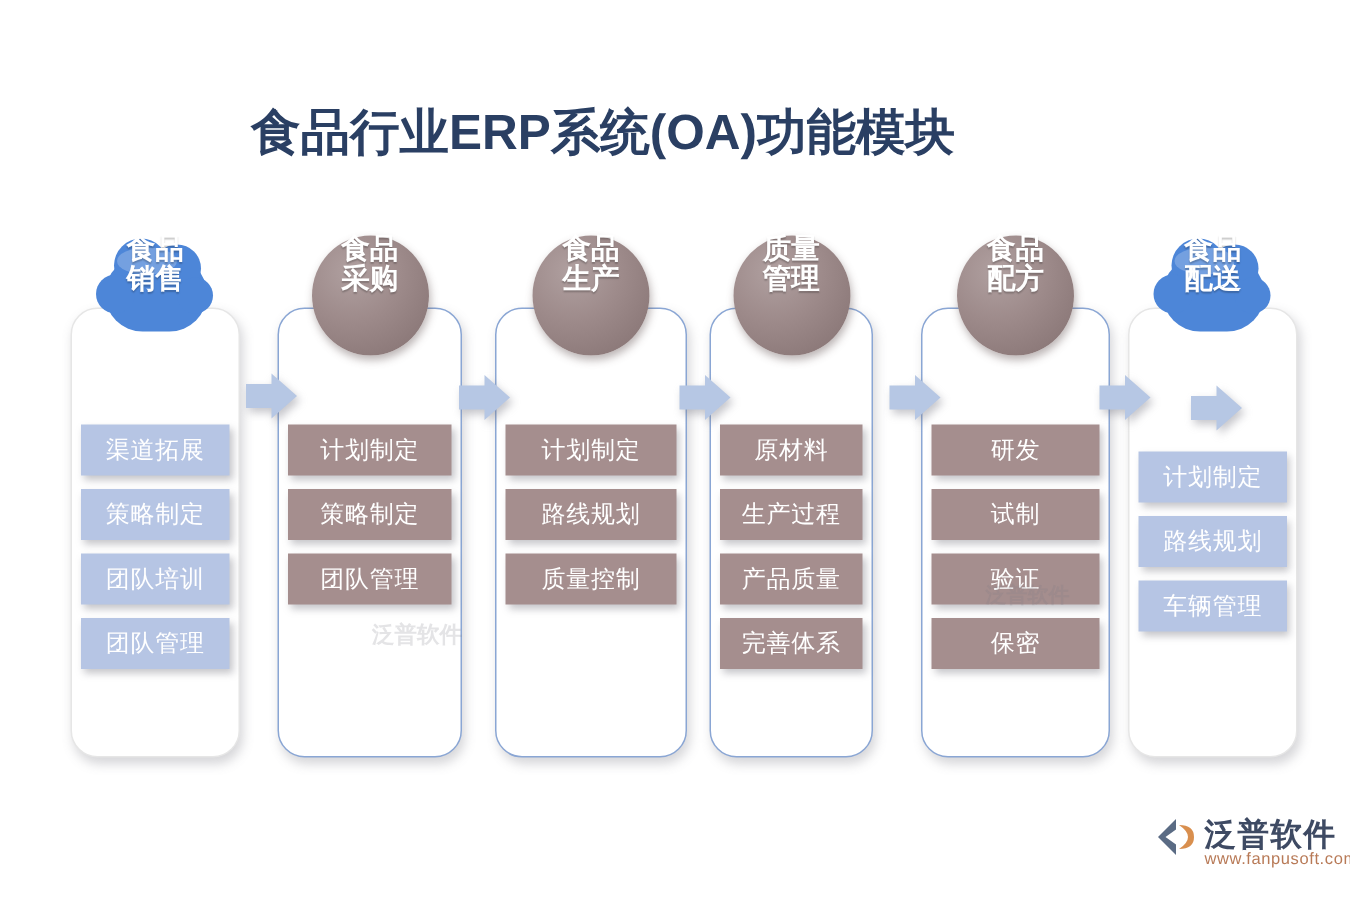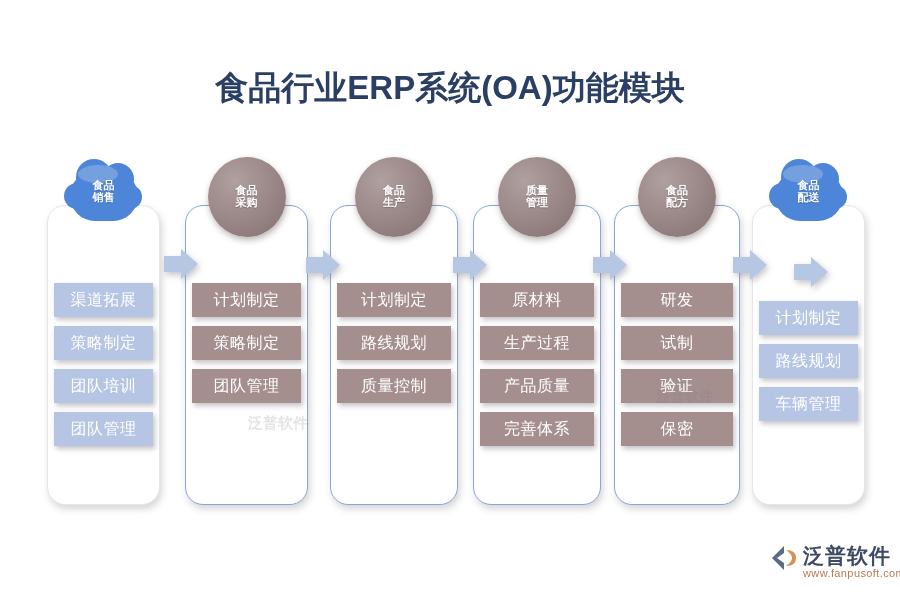--- a/index.html
+++ b/index.html
@@ -13,41 +13,40 @@
   #stage{position:absolute;left:0;top:0;width:900px;height:600px;}
 
   
   .title{
     position:absolute;left:0;top:66px;width:804px;
     text-align:center;
     font-size:33px;font-weight:bold;
     color:#2a3f63;
     letter-spacing:0px;
     white-space:nowrap;
-    margin-left:48px;
   }
 
   
   .col{position:absolute;top:205px;width:120px;height:300px;}
   .card{
     position:absolute;left:0;top:0;width:100%;height:100%;
     border-radius:18px;
     background:#ffffff;
     box-sizing:border-box;
     box-shadow:2px 4px 7px rgba(120,120,130,.30);
   }
   .card.blue{border:1.6px solid #8aa6d4;}
   .card.plain{border:1.4px solid #e6e6e6;}
 
   
   .bub{
     position:absolute;left:50%;transform:translateX(-50%);
     top:-48px;width:74px;height:74px;
-    display:flex;align-items:center;justify-content:center;
-    color:#ffffff;font-size:11px;font-weight:bold;line-height:1.05;
+    display:flex;justify-content:center;
+    color:#ffffff;font-size:19px;font-weight:bold;line-height:1.05;
     text-align:center;
     z-index:6;
     text-shadow:0 1px 1px rgba(0,0,0,.22);
   }
   .bub .btxt{position:relative;z-index:3;}
 
   
   .bub.brown{
     width:78px;height:80px;
     border-radius:50%;
@@ -172,21 +171,21 @@
             <div>食品</div>
             <div>生产</div>
           </div>
         </div>
         <div class="items">
           <div class="pill brown">计划制定</div>
           <div class="pill brown">路线规划</div>
           <div class="pill brown">质量控制</div>
         </div>
       </div>
-      <div class="col" style="left: 473px; width: 128px;">
+      <div class="col" style="left: 473px; width: 109px;">
         <div class="card blue"></div>
         <div class="bub brown">
           <div class="btxt">
             <div>质量</div>
             <div>管理</div>
           </div>
         </div>
         <div class="items">
           <div class="pill brown">原材料</div>
           <div class="pill brown">生产过程</div>

